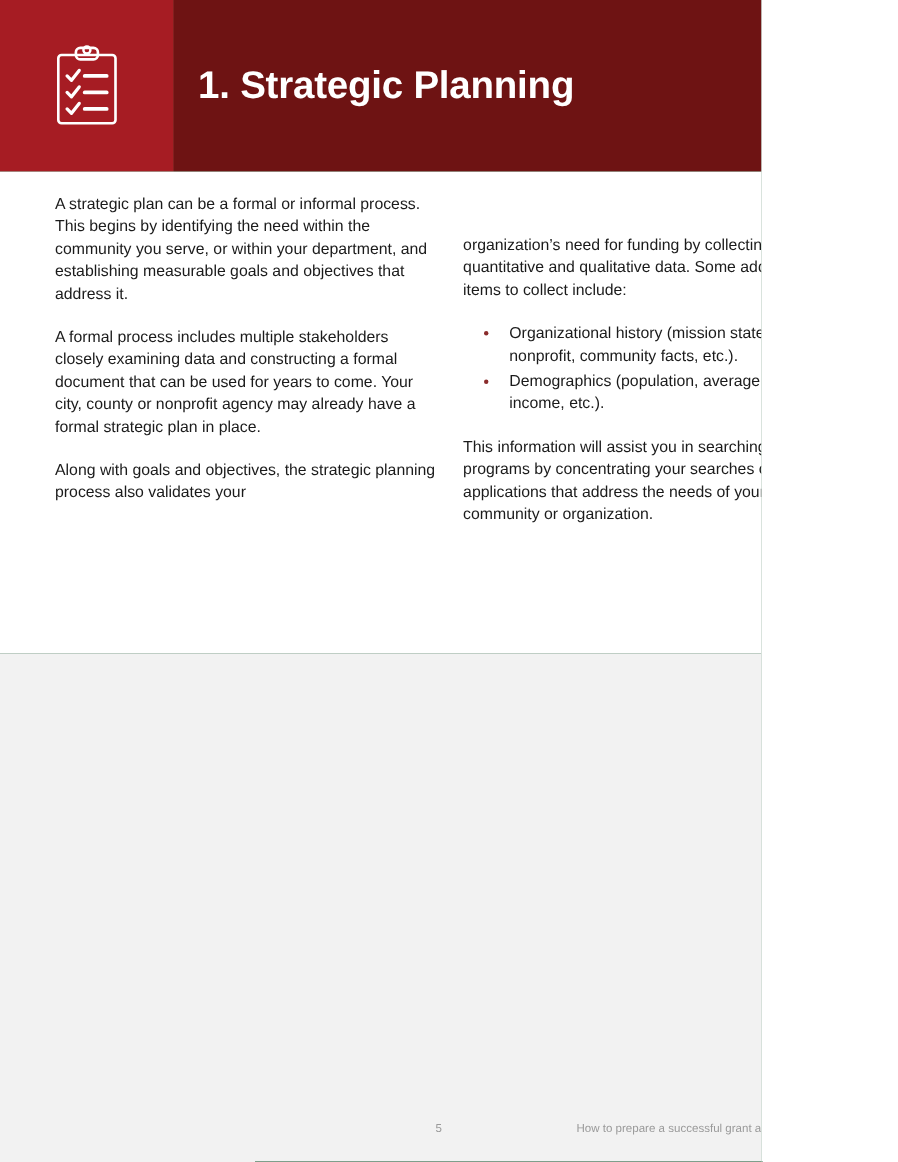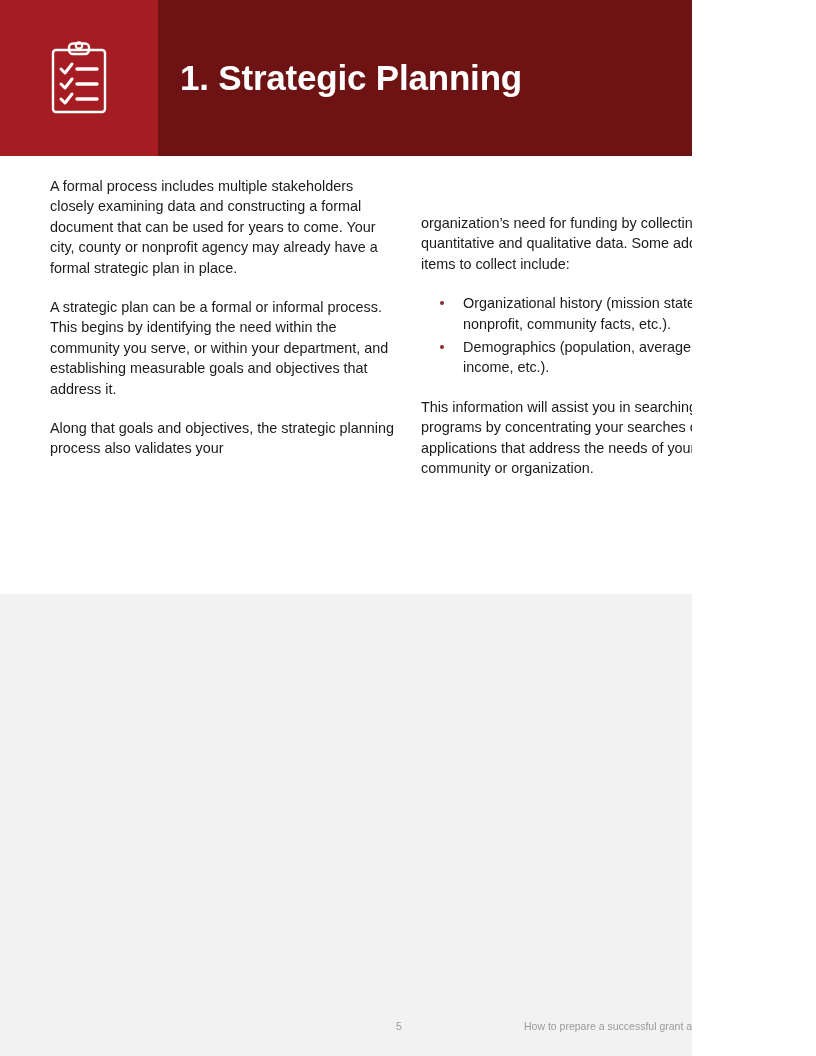--- a/index.html
+++ b/index.html
@@ -71,23 +71,23 @@
         <line x1="27" y1="58" x2="47" y2="58" stroke="#ffffff" stroke-width="3.4" stroke-linecap="round"></line>
       </svg>
     </div>
 
     <div class="header-title">1. Strategic Planning</div>
   </div>
 
   <div class="content">
 
     <div class="col col-left">
+      <p>A strategic plan can be a formal or informal process. This begins by identifying the need within the community you serve, or within your department, and establishing measurable goals and objectives that address it.</p>
       <p>A formal process includes multiple stakeholders closely examining data and constructing a formal document that can be used for years to come. Your city, county or nonprofit agency may already have a formal strategic plan in place.</p>
-      <p>A strategic plan can be a formal or informal process. This begins by identifying the need within the community you serve, or within your department, and establishing measurable goals and objectives that address it.</p>
-      <p>Along that goals and objectives, the strategic planning process also validates your</p>
+      <p>Along with goals and objectives, the strategic planning process also validates your</p>
     </div>
 
     <div class="col col-right">
       <p>organization’s need for funding by collecting quantitative and qualitative data. Some additional items to collect include:</p>
       <ul class="bullets">
         <li>
           <span class="bullet-dot"></span>
           <span>Organizational history (mission statement, nonprofit, community facts, etc.).</span>
         </li>
         <li>

